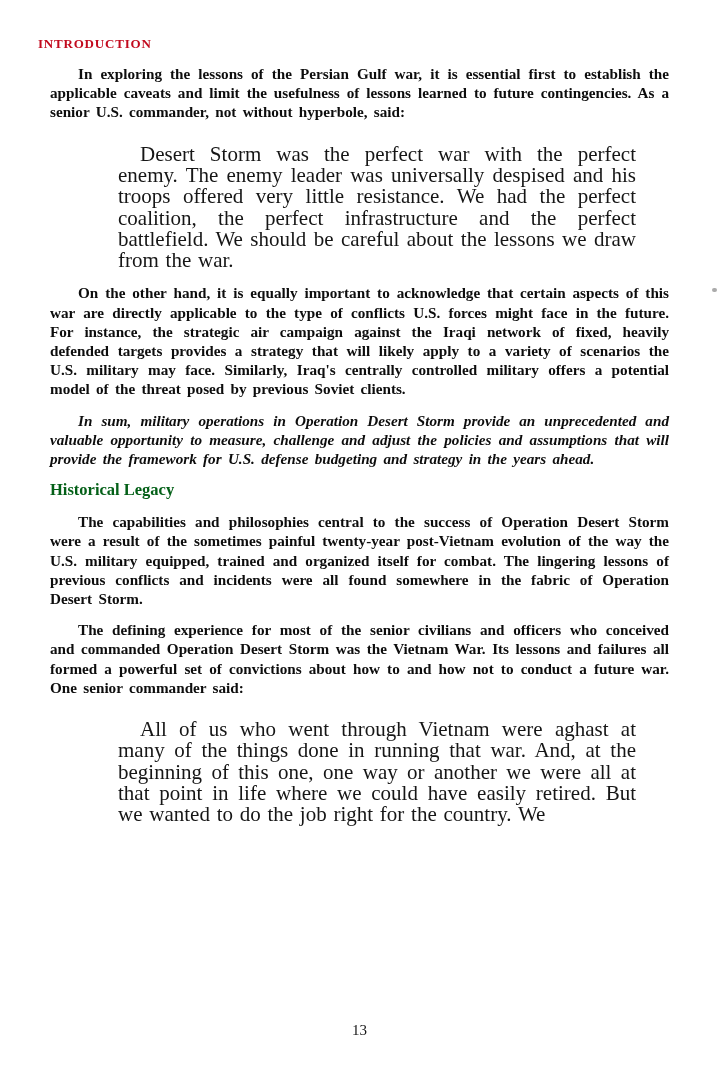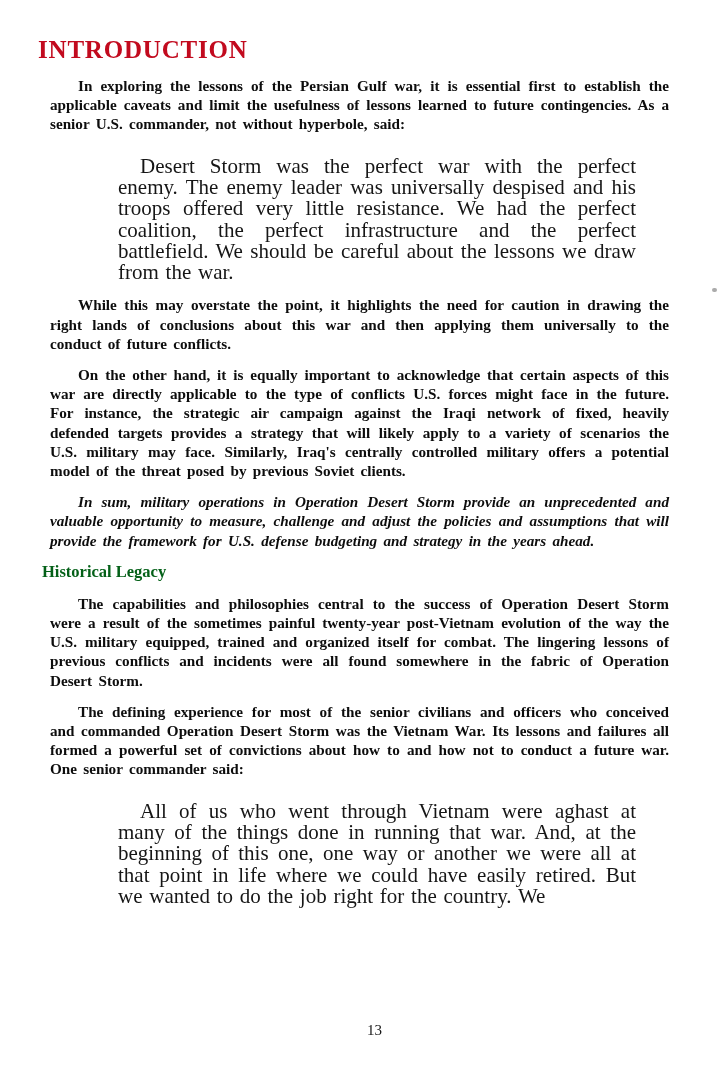--- a/index.html
+++ b/index.html
@@ -17,21 +17,21 @@
     color: #101010;
   }
   .content {
     position: absolute;
     left: 38px;
     top: 36px;
     width: 643px;
   }
   .doc-title {
     margin: 0;
-    font-size: 25px;
+    font-size: 13px;
     font-weight: bold;
     letter-spacing: 0.8px;
     color: #c20a1e;
   }
   p.body-para {
     margin: 12px;
     font-size: 15.2px;
     line-height: 19.2px;
     font-weight: bold;
     text-align: justify;
@@ -52,28 +52,28 @@
     margin: 22px 45px 0 80px;
     font-size: 21px;
     line-height: 21.3px;
     font-weight: normal;
     text-align: justify;
     text-indent: 22px;
     word-spacing: 1.5px;
     color: #161616;
   }
   .section-heading {
-    margin: 4px;
+    margin: 12px;
     font-size: 16.5px;
     font-weight: bold;
     color: #046018;
   }
   .page-number {
     position: absolute;
-    left: 53px;
+    left: 38px;
     width: 643px;
     top: 1022px;
     text-align: center;
     font-size: 15px;
     font-weight: normal;
     color: #141414;
   }
   .scan-speck {
     position: absolute;
     left: 712px;
@@ -90,21 +90,20 @@
 
 <div class="page">
   <div class="content">
 
     <h1 class="doc-title">INTRODUCTION</h1>
 
     <p class="body-para mt-p1">In exploring the lessons of the Persian Gulf war, it is essential first to establish the applicable caveats and limit the usefulness of lessons learned to future contingencies. As a senior U.S. commander, not without hyperbole, said:</p>
 
     <blockquote class="doc-quote">Desert Storm was the perfect war with the perfect enemy. The enemy leader was universally despised and his troops offered very little resistance. We had the perfect coalition, the perfect infrastructure and the perfect battlefield. We should be careful about the lessons we draw from the war.</blockquote>
 
-    <p class="body-para mt-p2">While this may overstate the point, it highlights the need for caution in drawing the right lands of conclusions about this war and then applying them universally to the conduct of future conflicts.</p>
 
     <p class="body-para mt-p3">On the other hand, it is equally important to acknowledge that certain aspects of this war are directly applicable to the type of conflicts U.S. forces might face in the future. For instance, the strategic air campaign against the Iraqi network of fixed, heavily defended targets provides a strategy that will likely apply to a variety of scenarios the U.S. military may face. Similarly, Iraq's centrally controlled military offers a potential model of the threat posed by previous Soviet clients.</p>
 
 
     <p class="body-para mt-p5">In sum, military operations in Operation Desert Storm provide an unprecedented and valuable opportunity to measure, challenge and adjust the policies and assumptions that will provide the framework for U.S. defense budgeting and strategy in the years ahead.</p>
 
     <h2 class="section-heading mt-h2">Historical Legacy</h2>
 
     <p class="body-para mt-p6">The capabilities and philosophies central to the success of Operation Desert Storm were a result of the sometimes painful twenty-year post-Vietnam evolution of the way the U.S. military equipped, trained and organized itself for combat. The lingering lessons of previous conflicts and incidents were all found somewhere in the fabric of Operation Desert Storm.</p>
 

